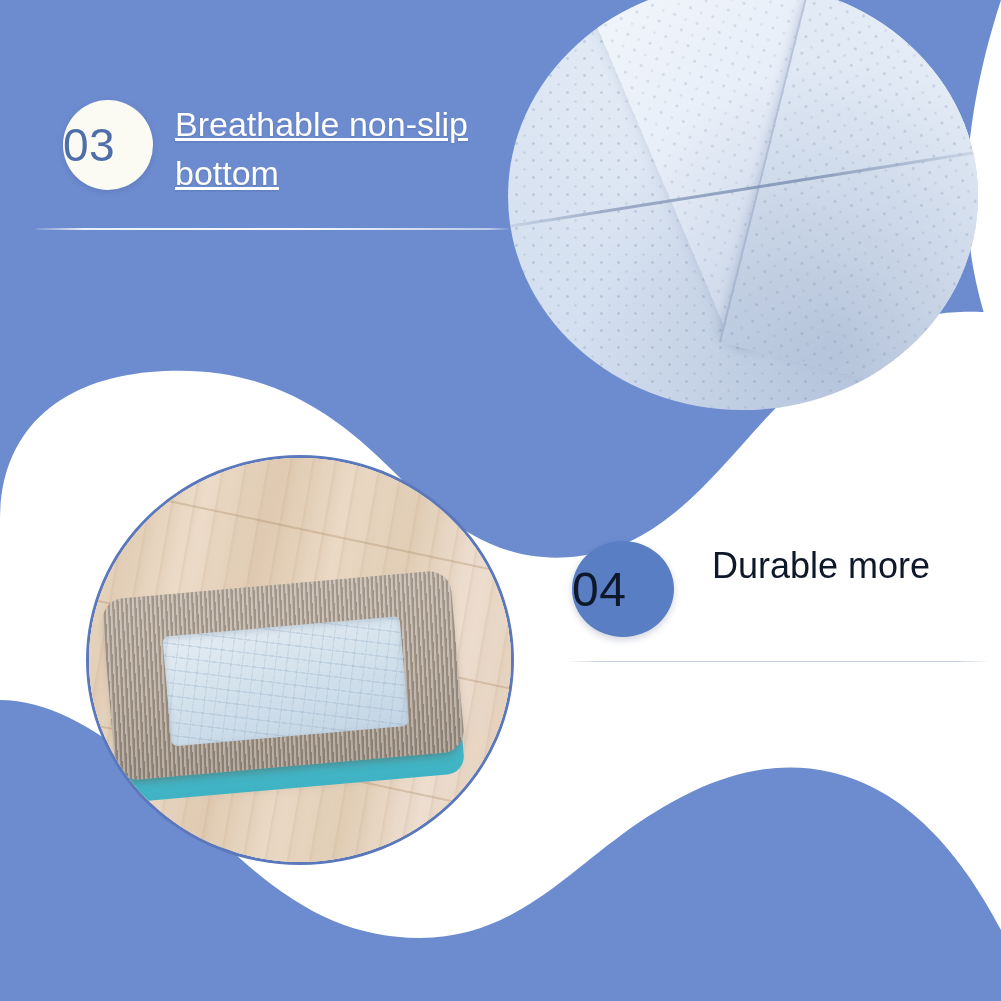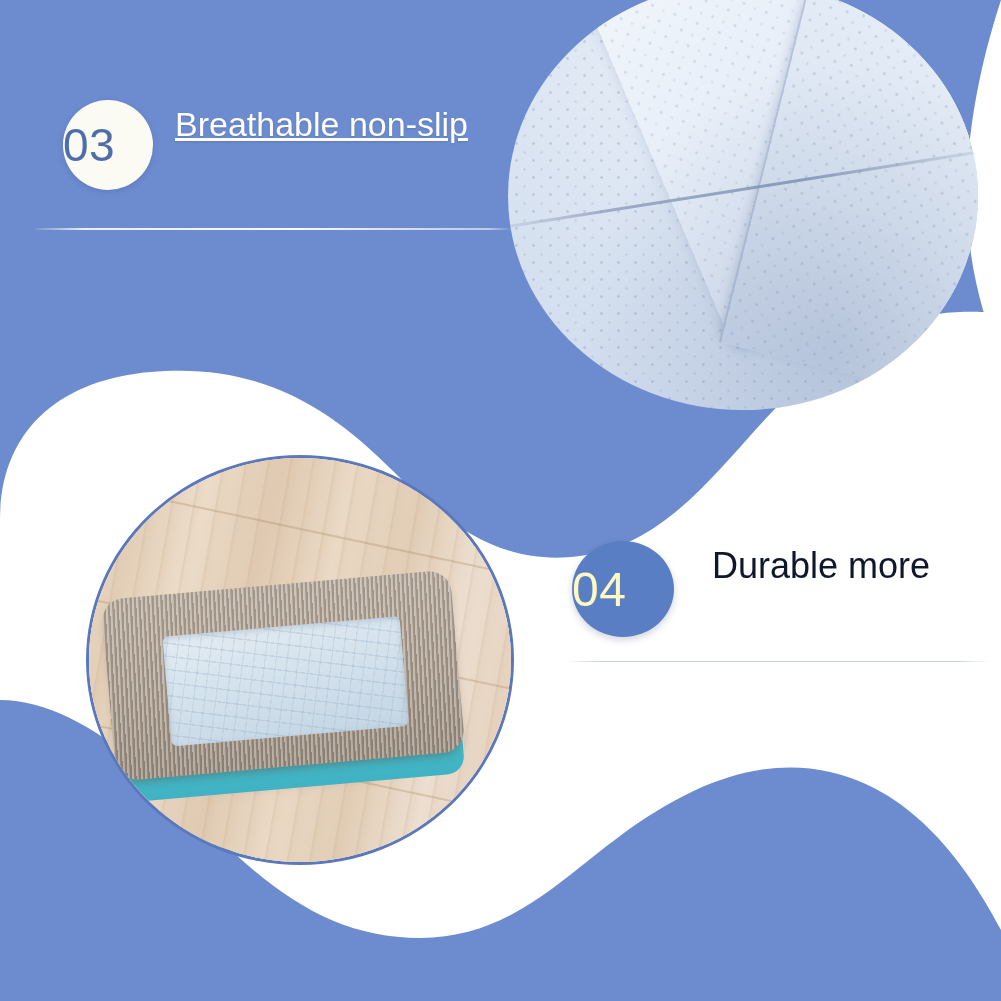--- a/index.html
+++ b/index.html
@@ -177,21 +177,21 @@
   #badge-03{
     left:63px;top:100px;width:90px;height:90px;
     background:#fbfbf4;
     color:#4d6ea8;
     font-size:46px;
     box-shadow:0 2px 6px rgba(40,60,100,.18);
   }
   #badge-04{
     left:572px;top:541px;width:102px;height:96px;
     background:#5a7ec4;
-    color:#fef9c3;
+    color:#0f172a;
     font-size:48px;
     box-shadow:0 3px 7px rgba(40,60,100,.22);
   }
 
   .feature-text{
     position:absolute;
     line-height:1.45;
     font-size:34px;
   }
   #text-03{
@@ -289,20 +289,21 @@
       </div>
     </div>
   </div>
 
   <div class="badge" id="badge-03">
     <span>03</span>
   </div>
 
   <div class="feature-text" id="text-03">
     <div>Breathable non-slip</div>
+    <div>bottom</div>
   </div>
 
   <div class="divider" id="divider-03"></div>
 
   <div class="badge" id="badge-04">
     <span>04</span>
   </div>
 
   <div class="feature-text" id="text-04">
     <div>Durable more</div>

